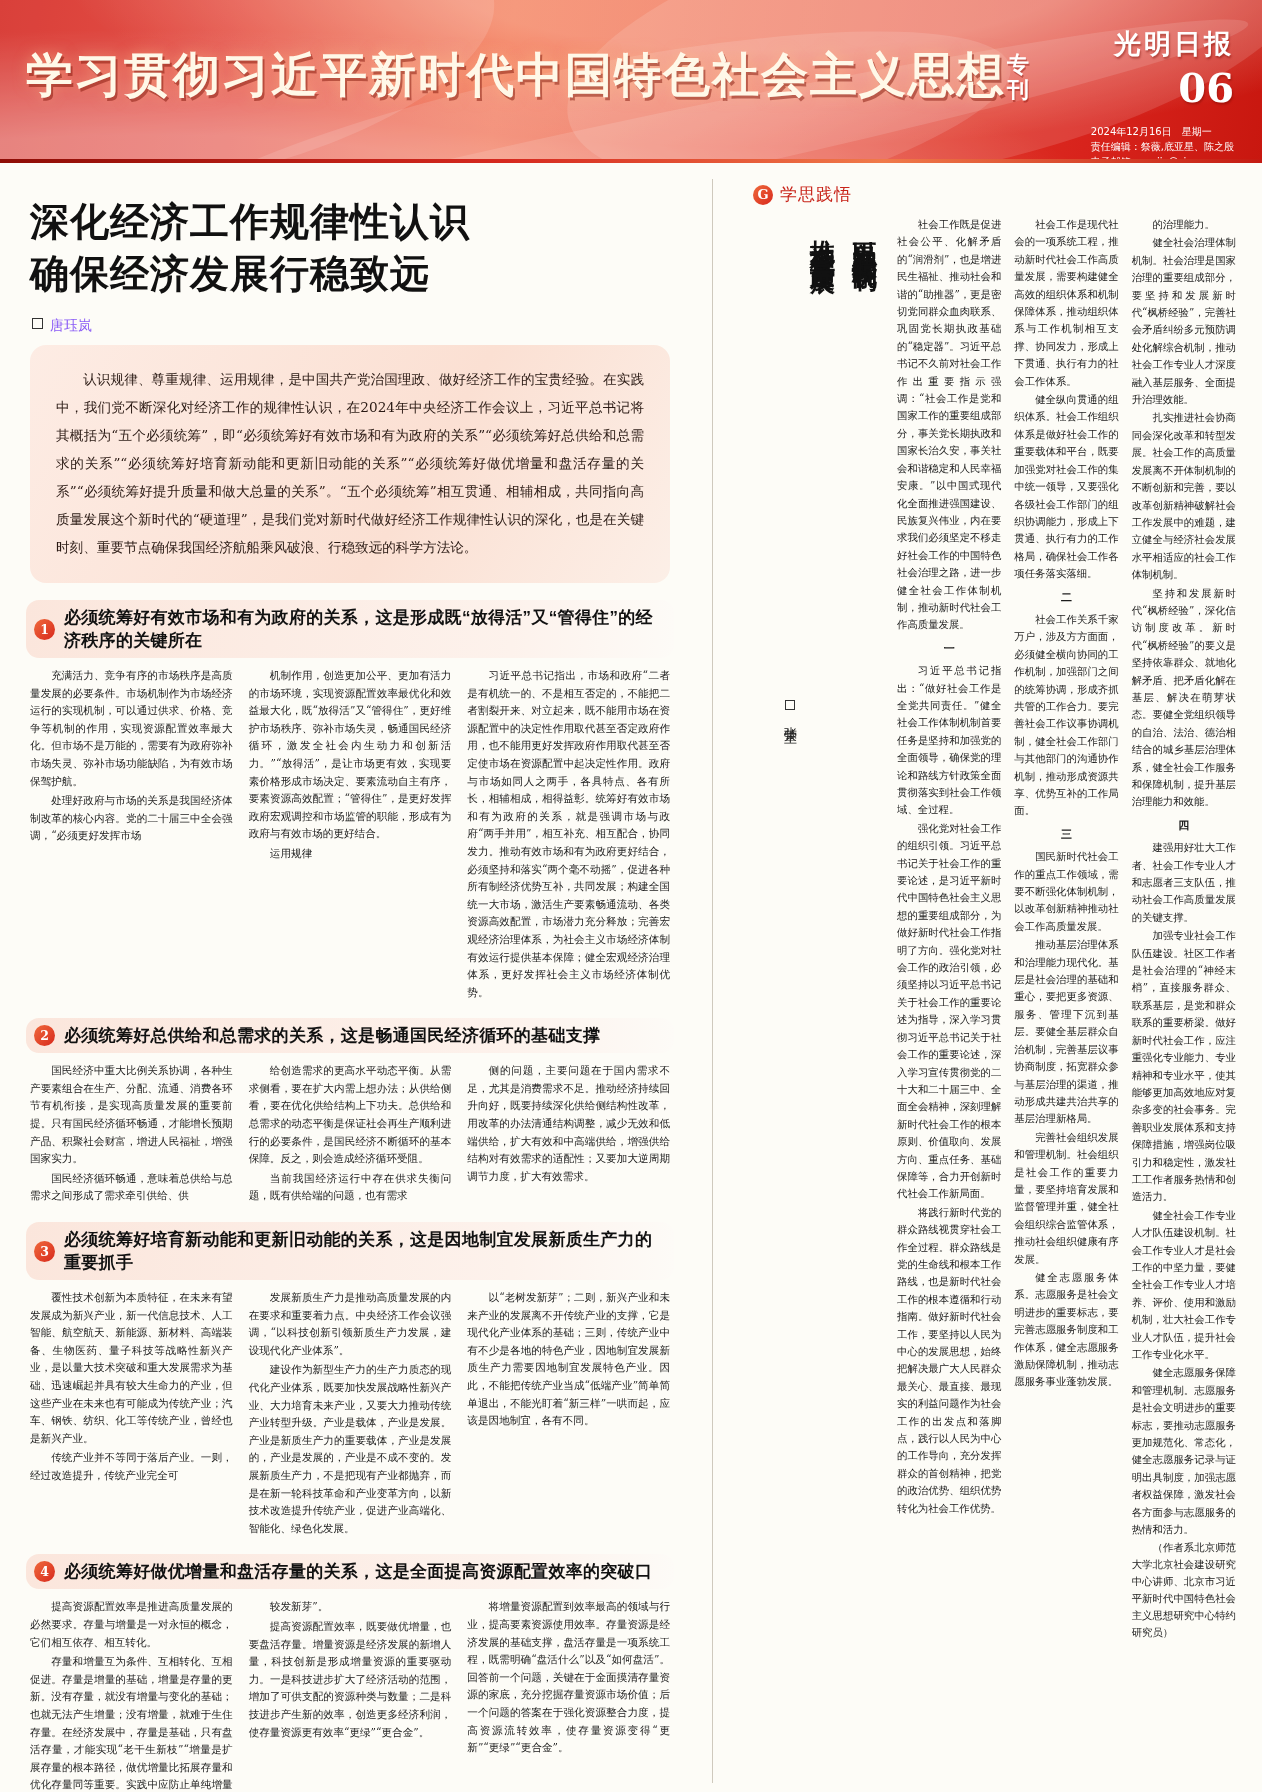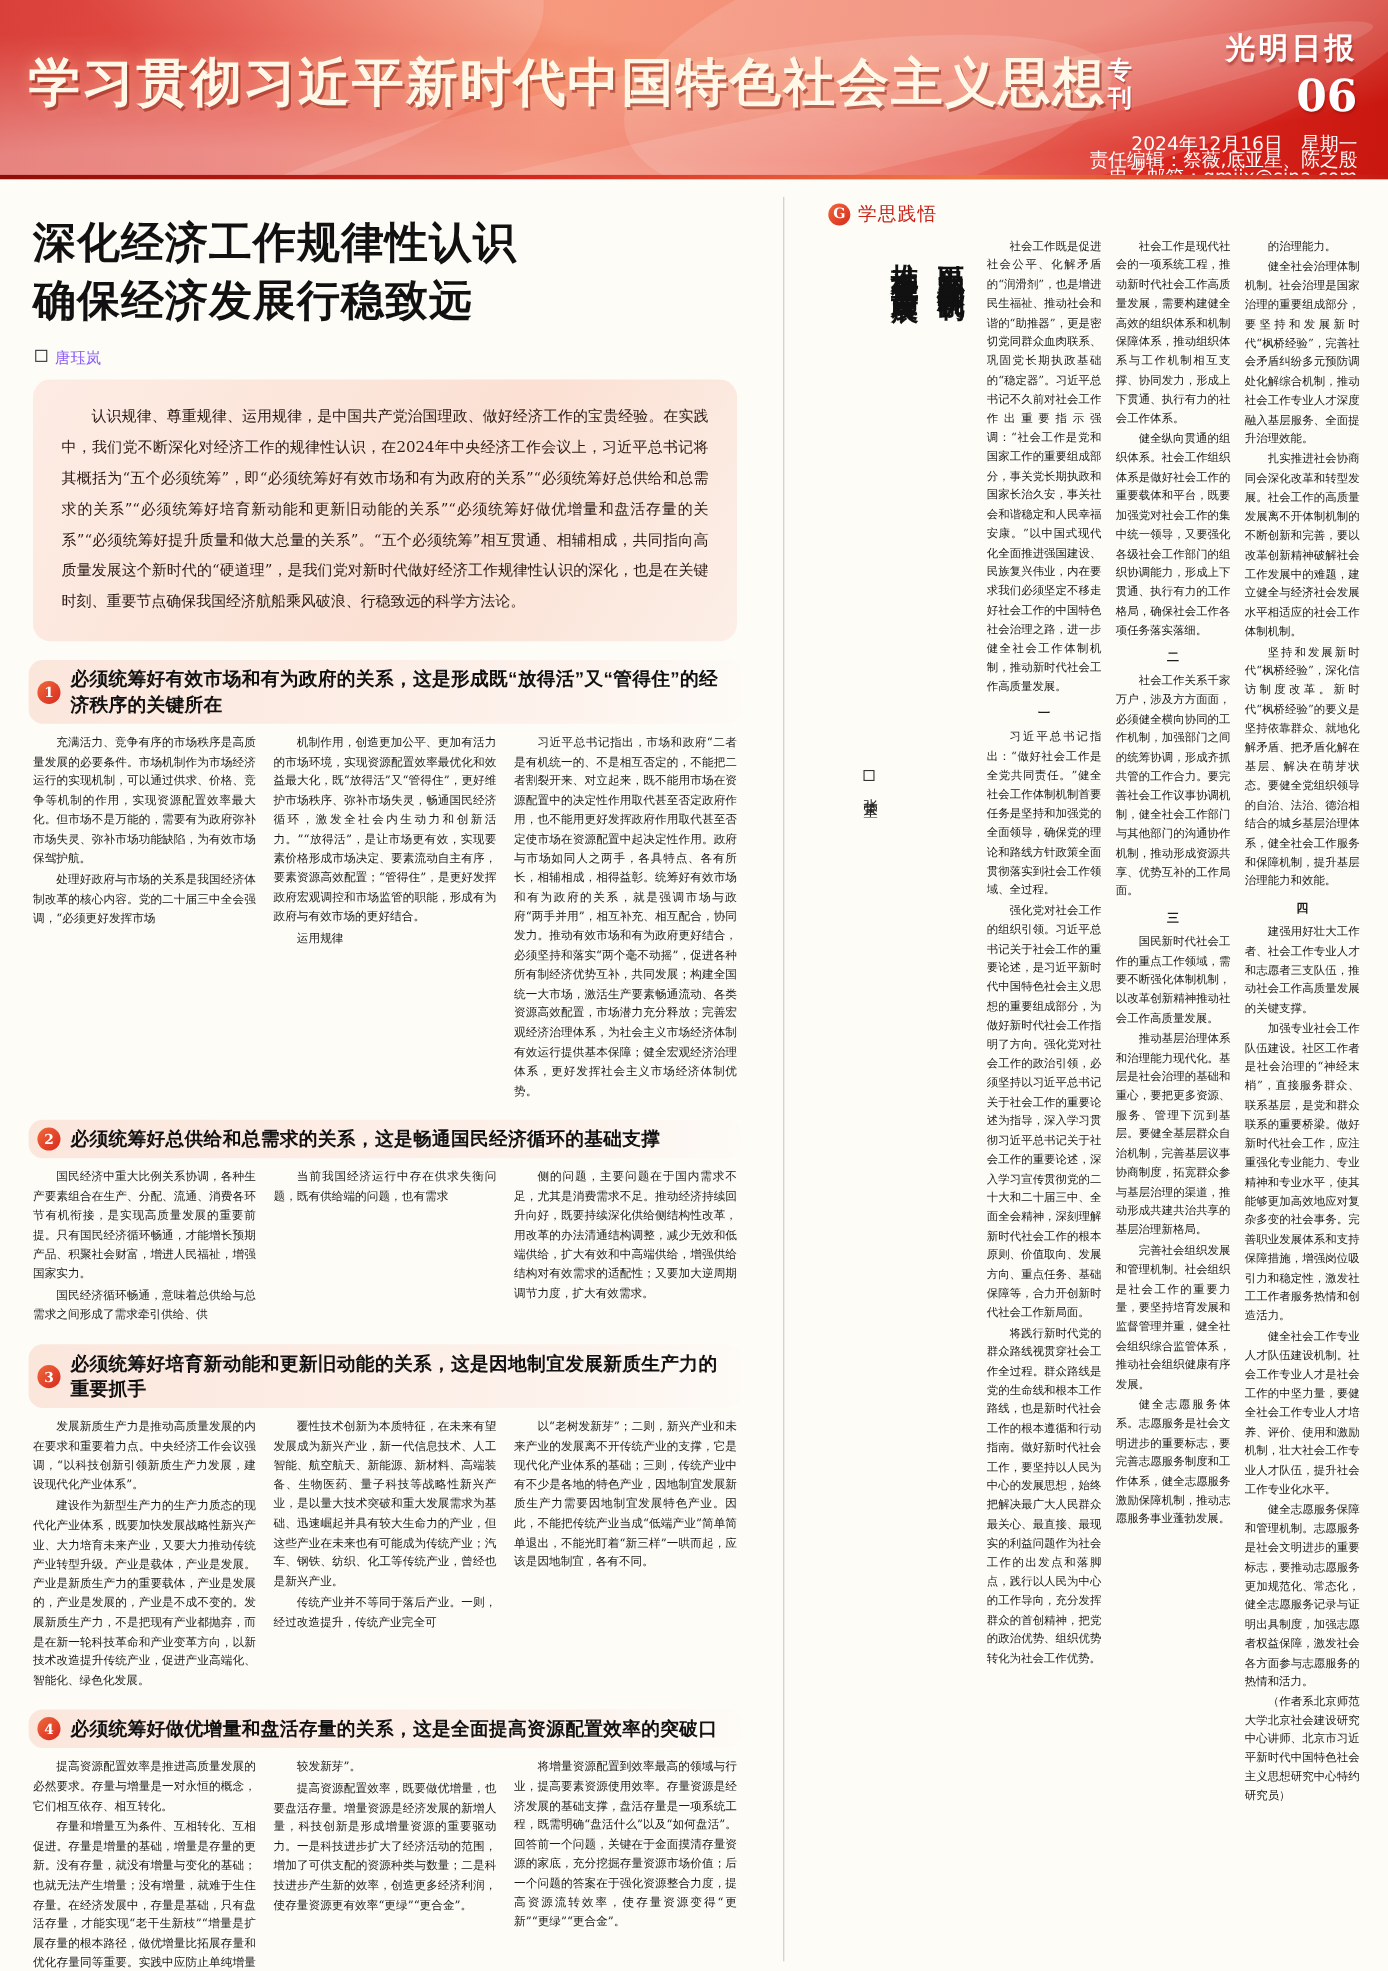--- a/index.html
+++ b/index.html
@@ -52,21 +52,21 @@
     text-shadow:1px 2px 2px rgba(120,10,0,.45);
   }
   .mast-page{
     position:absolute;right:28px;top:64px;
     font-family:"DejaVu Serif","Liberation Serif",serif;
     font-weight:bold;font-size:40px;color:#fff;
     text-shadow:1px 2px 2px rgba(120,10,0,.45);
   }
   .mast-meta{
     position:absolute;right:28px;top:124px;
-    text-align:right;color:#fff;font-size:17px;line-height:15px;
+    color:#fff;font-size:10px;line-height:15px;
   }
   .mast-meta div{white-space:nowrap;}
   .mast-rule{
     position:absolute;left:0;right:0;bottom:0;height:4px;
     background:linear-gradient(90deg,#8e0d06,#d6291f 40%,#f07a4a 70%,#c41a12);
   }
 
   
   .page{
     position:relative;
@@ -266,41 +266,42 @@
         <div class="sec-head">
           <div class="sec-num">2</div>
           <div class="sec-title">必须统筹好总供给和总需求的关系，这是畅通国民经济循环的基础支撑</div>
         </div>
         <div class="sec-body">
           <div class="c">
             <p>国民经济中重大比例关系协调，各种生产要素组合在生产、分配、流通、消费各环节有机衔接，是实现高质量发展的重要前提。只有国民经济循环畅通，才能增长预期产品、积聚社会财富，增进人民福祉，增强国家实力。</p>
             <p>国民经济循环畅通，意味着总供给与总需求之间形成了需求牵引供给、供</p>
           </div>
           <div class="c">
+            <p>给创造需求的更高水平动态平衡。从需求侧看，要在扩大内需上想办法；从供给侧看，要在优化供给结构上下功夫。总供给和总需求的动态平衡是保证社会再生产顺利进行的必要条件，是国民经济不断循环的基本保障。反之，则会造成经济循环受阻。</p>
             <p>当前我国经济运行中存在供求失衡问题，既有供给端的问题，也有需求</p>
           </div>
           <div class="c">
             <p>侧的问题，主要问题在于国内需求不足，尤其是消费需求不足。推动经济持续回升向好，既要持续深化供给侧结构性改革，用改革的办法清通结构调整，减少无效和低端供给，扩大有效和中高端供给，增强供给结构对有效需求的适配性；又要加大逆周期调节力度，扩大有效需求。</p>
           </div>
         </div>
       </div>
 
       <div class="sec">
         <div class="sec-head">
           <div class="sec-num">3</div>
           <div class="sec-title">必须统筹好培育新动能和更新旧动能的关系，这是因地制宜发展新质生产力的重要抓手</div>
         </div>
         <div class="sec-body">
           <div class="c">
+            <p>覆性技术创新为本质特征，在未来有望发展成为新兴产业，新一代信息技术、人工智能、航空航天、新能源、新材料、高端装备、生物医药、量子科技等战略性新兴产业，是以量大技术突破和重大发展需求为基础、迅速崛起并具有较大生命力的产业，但这些产业在未来也有可能成为传统产业；汽车、钢铁、纺织、化工等传统产业，曾经也是新兴产业。</p>
+            <p>传统产业并不等同于落后产业。一则，经过改造提升，传统产业完全可</p>
+          </div>
+          <div class="c">
             <p>发展新质生产力是推动高质量发展的内在要求和重要着力点。中央经济工作会议强调，“以科技创新引领新质生产力发展，建设现代化产业体系”。</p>
             <p>建设作为新型生产力的生产力质态的现代化产业体系，既要加快发展战略性新兴产业、大力培育未来产业，又要大力推动传统产业转型升级。产业是载体，产业是发展。产业是新质生产力的重要载体，产业是发展的，产业是发展的，产业是不成不变的。发展新质生产力，不是把现有产业都抛弃，而是在新一轮科技革命和产业变革方向，以新技术改造提升传统产业，促进产业高端化、智能化、绿色化发展。</p>
-          </div>
-          <div class="c">
-            <p>覆性技术创新为本质特征，在未来有望发展成为新兴产业，新一代信息技术、人工智能、航空航天、新能源、新材料、高端装备、生物医药、量子科技等战略性新兴产业，是以量大技术突破和重大发展需求为基础、迅速崛起并具有较大生命力的产业，但这些产业在未来也有可能成为传统产业；汽车、钢铁、纺织、化工等传统产业，曾经也是新兴产业。</p>
-            <p>传统产业并不等同于落后产业。一则，经过改造提升，传统产业完全可</p>
           </div>
           <div class="c">
             <p>以“老树发新芽”；二则，新兴产业和未来产业的发展离不开传统产业的支撑，它是现代化产业体系的基础；三则，传统产业中有不少是各地的特色产业，因地制宜发展新质生产力需要因地制宜发展特色产业。因此，不能把传统产业当成“低端产业”简单简单退出，不能光盯着“新三样”一哄而起，应该是因地制宜，各有不同。</p>
             <p></p>
           </div>
         </div>
       </div>
 
       <div class="sec">
         <div class="sec-head">

